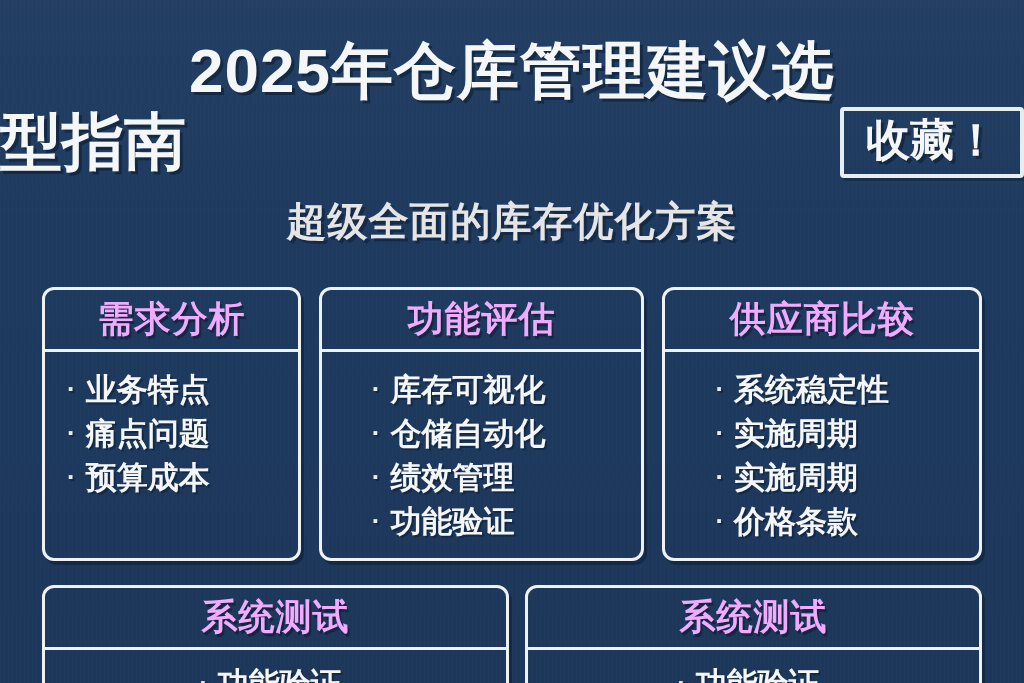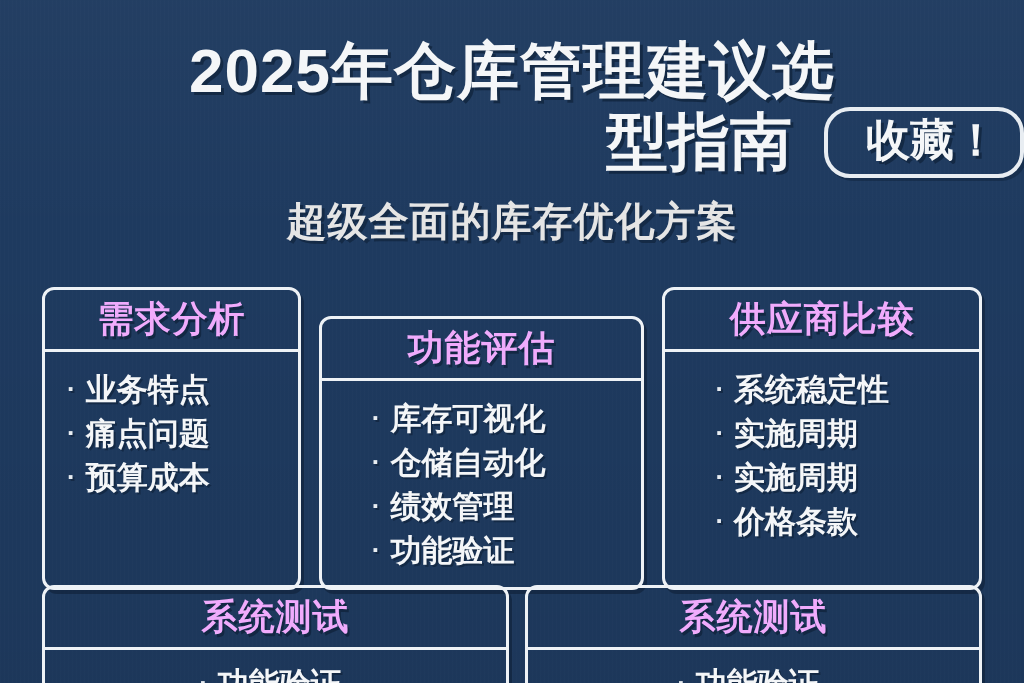--- a/index.html
+++ b/index.html
@@ -51,39 +51,38 @@
     line-height:1.08;
     letter-spacing:1px;
     color:#f4f6f8;
     text-shadow:3px 3px 0 rgba(10,25,45,.55);
     white-space:nowrap;
   }
 
   .title-row2{
     display:flex;
     align-items:center;
-    justify-content:flex-end;
+    justify-content:space-between;
     gap:32px;
     margin-top:2px;
-    margin-left:44px;
   }
 
   .title-line2{
     font-size:62px;
     font-weight:bold;
     line-height:1.08;
     color:#f4f6f8;
     text-shadow:3px 3px 0 rgba(10,25,45,.55);
     white-space:nowrap;
   }
 
   .badge{
     border:4px solid #e8edf2;
-    border-radius:26px;
-    padding:4px 22px 8px 38px;
+    border-radius:4px;
+    padding:4px 22px 8px 22px;
     font-size:44px;
     font-weight:bold;
     line-height:1.15;
     color:#f4f6f8;
     text-shadow:3px 3px 0 rgba(10,25,45,.55);
     box-shadow:3px 3px 0 rgba(10,25,45,.35);
     white-space:nowrap;
   }
 
   .subtitle{
@@ -110,21 +109,21 @@
     border:3px solid #eef2f6;
     border-radius:12px;
     box-shadow:3px 4px 0 rgba(8,20,38,.40);
     background:transparent;
     display:flex;
     flex-direction:column;
     overflow:hidden;
   }
 
   .card.col-1{ width:264px; }
-  .card.col-2{ width:332px;margin-top:29px; }
+  .card.col-2{ width:332px; }
   .card.col-3{ width:326px;text-align:center; }
 
   .card-header{
     height:62px;
     display:flex;
     align-items:center;
     justify-content:center;
     border-bottom:3px solid #eef2f6;
   }
 

